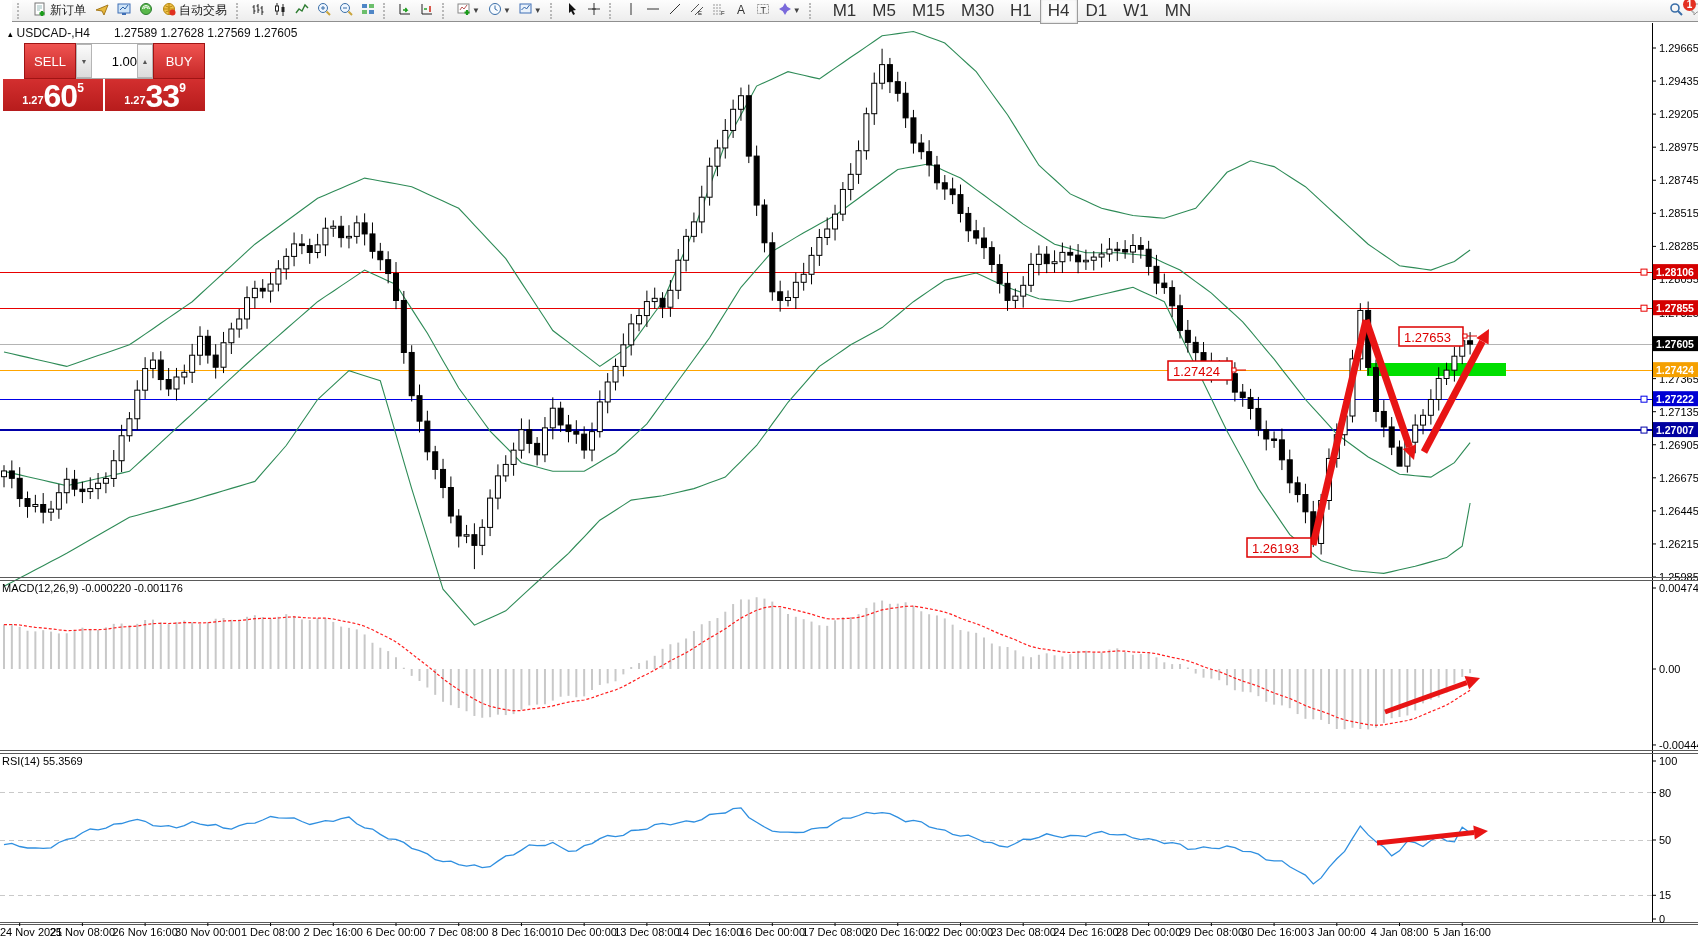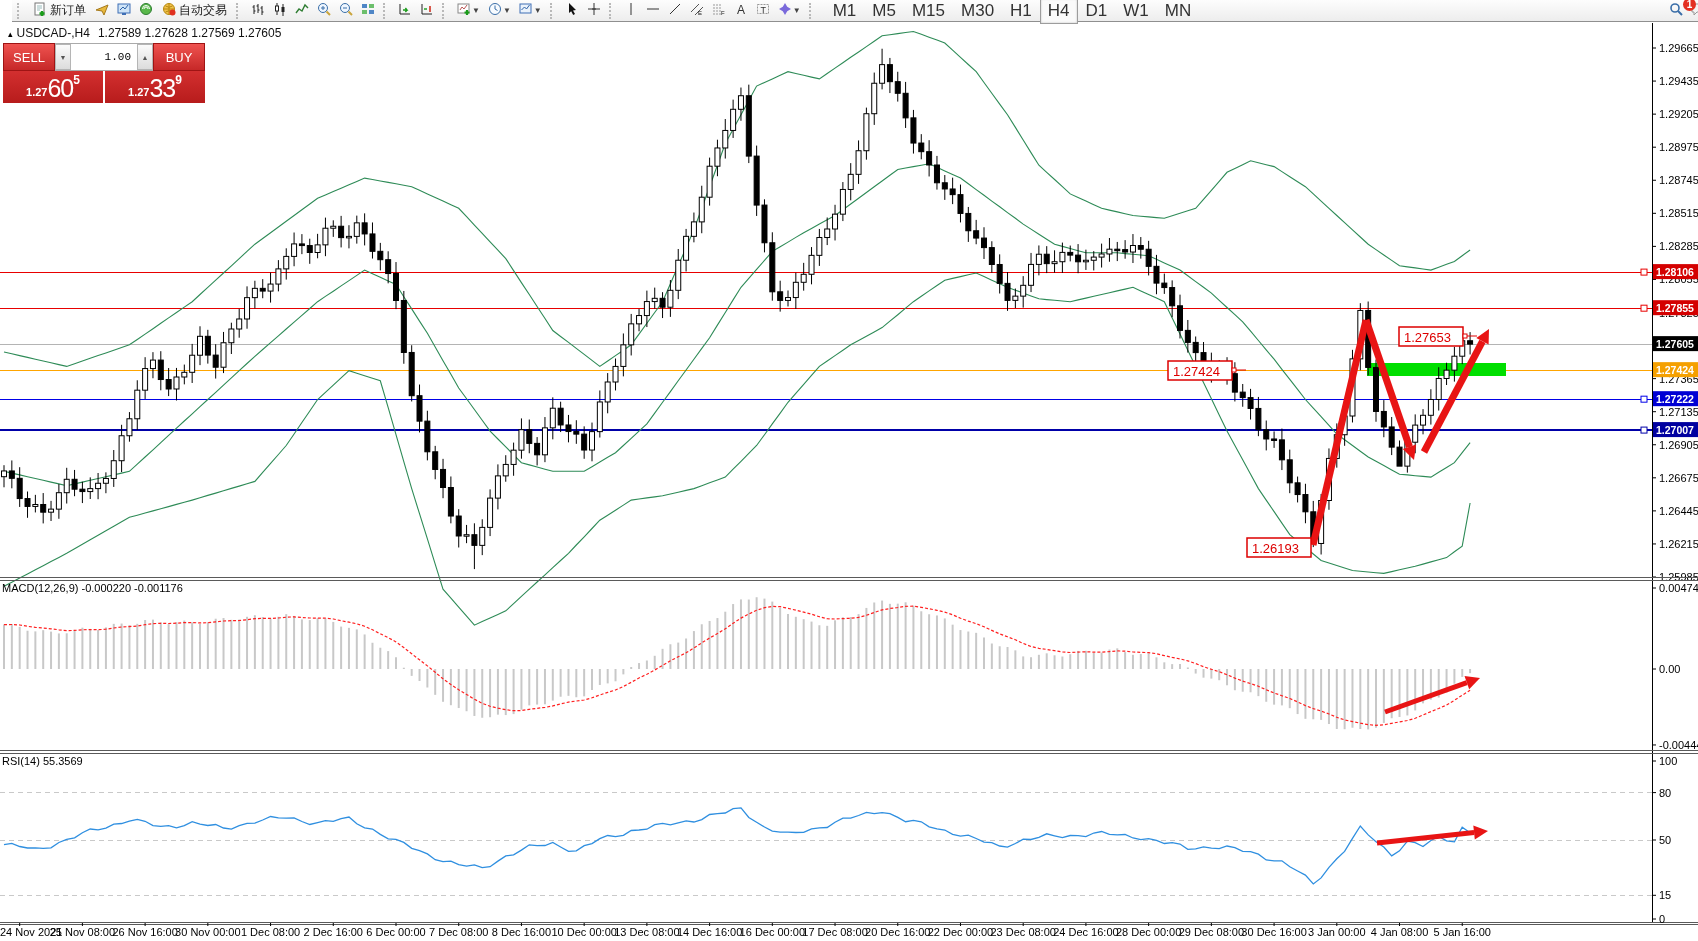--- a/index.html
+++ b/index.html
@@ -16,35 +16,35 @@
   .tb-dd{font-size:8px;color:#444;margin-left:1px;}
   .tfwrap{display:flex;align-items:center;margin-left:4px;}
   .tf{font-size:17px;color:#333;padding:2px 7px;border:1px solid transparent;cursor:default;}
   .tf.active{background:#fafafa;border:1px solid #9d9d9d;box-shadow:inset 0 0 2px #bbb;}
   .spacer{flex:1;}
   .badge{position:absolute;margin-left:-8px;margin-top:-12px;background:#e33022;color:#fff;
     border-radius:8px;font-size:10px;line-height:13px;min-width:13px;text-align:center;font-weight:bold;}
   
   #chart-title{position:absolute;left:8px;top:26px;font-size:12px;color:#111;z-index:20;}
   #chart-title .mark{font-size:9px;margin-right:4px;color:#000;}
-  #chart-title .ohlc{margin-left:8px;}
+  #chart-title .ohlc{margin-left:24px;}
   
   #trade{position:absolute;left:3px;top:43px;width:202px;z-index:25;font-family:"Liberation Sans",sans-serif;}
-  #trade .row1{display:flex;height:28px;}
+  #trade .row1{display:flex;height:36px;margin-left:21px;}
   .obtn{background:linear-gradient(#ef5350,#c62828);color:#fff;font-size:13px;display:flex;
     align-items:center;justify-content:center;width:52px;border:1px solid #9f1414;box-sizing:border-box;cursor:default;}
   .volbox{flex:1;display:flex;align-items:center;background:#fff;border:1px solid #aaa;border-left:none;border-right:none;}
   .spin{width:16px;height:100%;background:linear-gradient(#fbfbfb,#dcdcdc);border:1px solid #b5b5b5;
     box-sizing:border-box;font-size:7px;color:#555;display:flex;align-items:center;justify-content:center;cursor:default;}
-  .vol{flex:1;text-align:right;padding-right:6px;font-size:11px;color:#000;font-family:Liberation Mono, monospace;}
+  .vol{flex:1;text-align:right;font-size:13px;color:#000;}
   #trade .row2{display:flex;height:32px;background:#fff;gap:2px;}
   .pxcell{flex:1;background:linear-gradient(#d32f2f,#b71c1c);color:#fff;display:flex;
     align-items:flex-end;justify-content:center;padding-bottom:1px;cursor:default;}
   .px-small{font-size:11px;font-weight:bold;line-height:20px;}
-  .px-big{font-size:25px;font-weight:normal;line-height:27px;letter-spacing:-1px;}
+  .px-big{font-size:32px;font-weight:bold;line-height:27px;letter-spacing:-1px;}
   .px-sup{font-size:12px;font-weight:bold;align-self:flex-start;margin-top:2px;}
   svg text{font-family:"Liberation Sans",sans-serif;}
 </style>
 </head>
 <body>
 <div id="stage">
 
 <div id="toolbar">
       <div class="tb-grip"></div>
       <div class="tb-btn">

